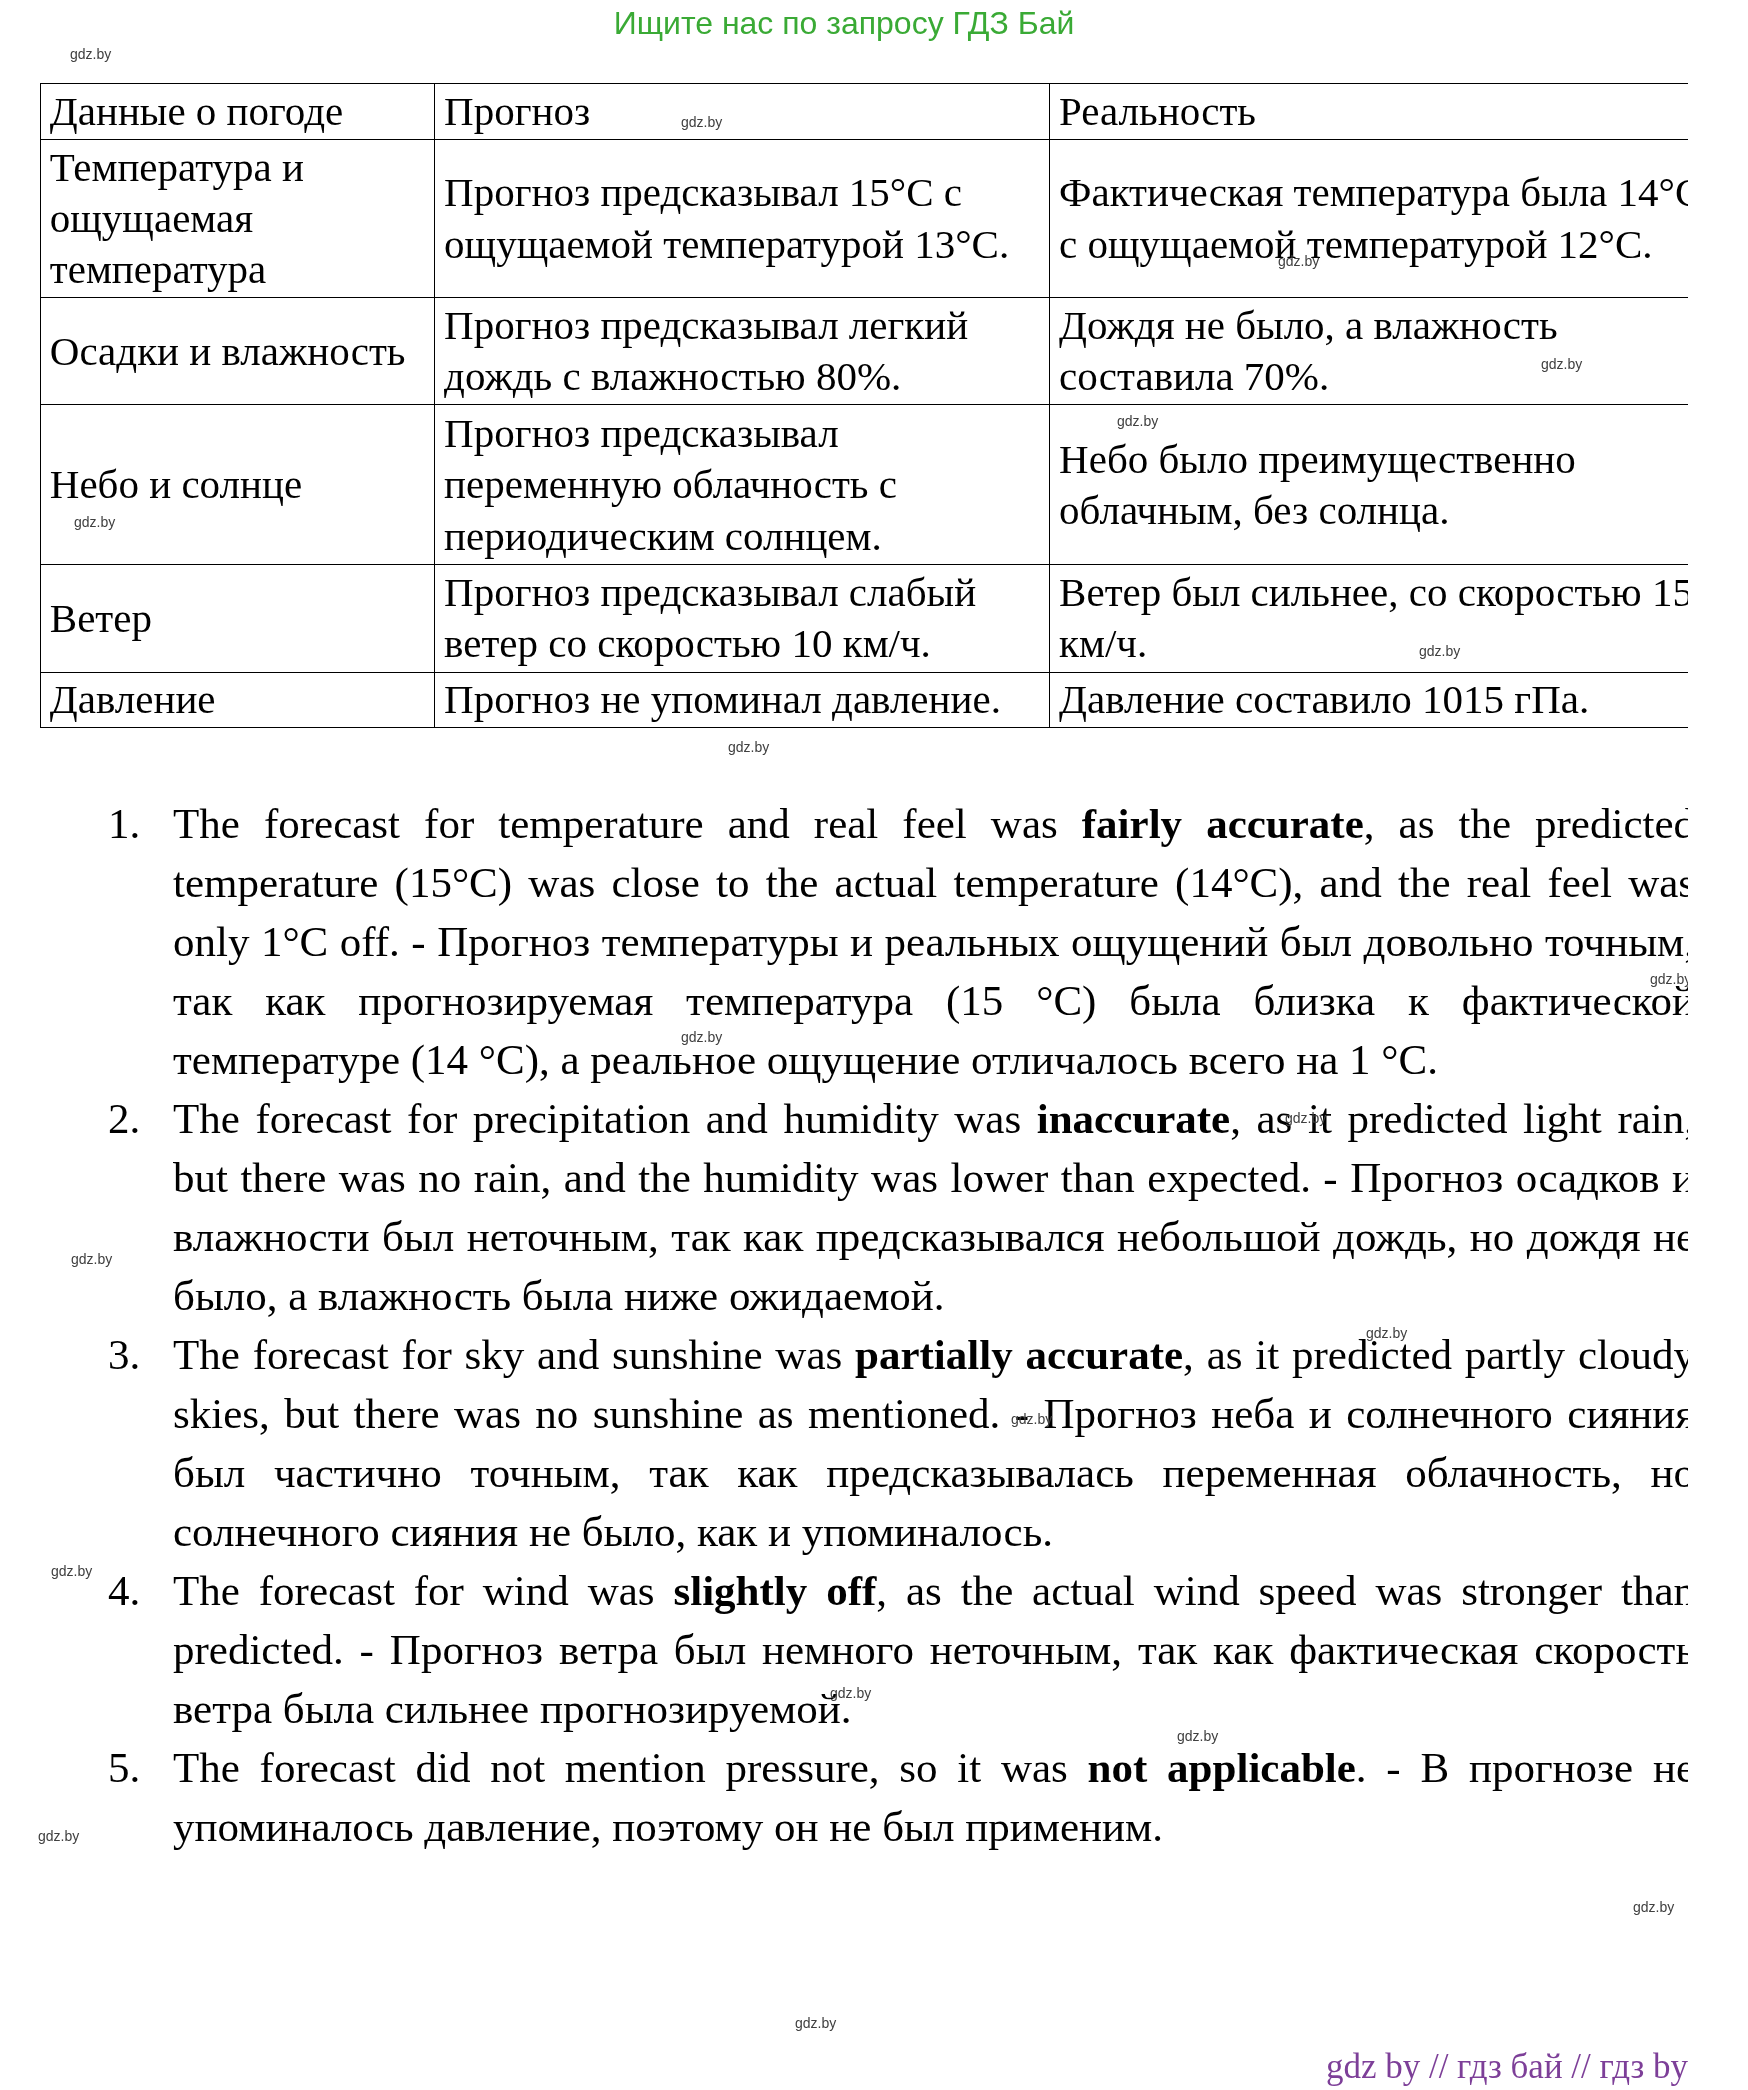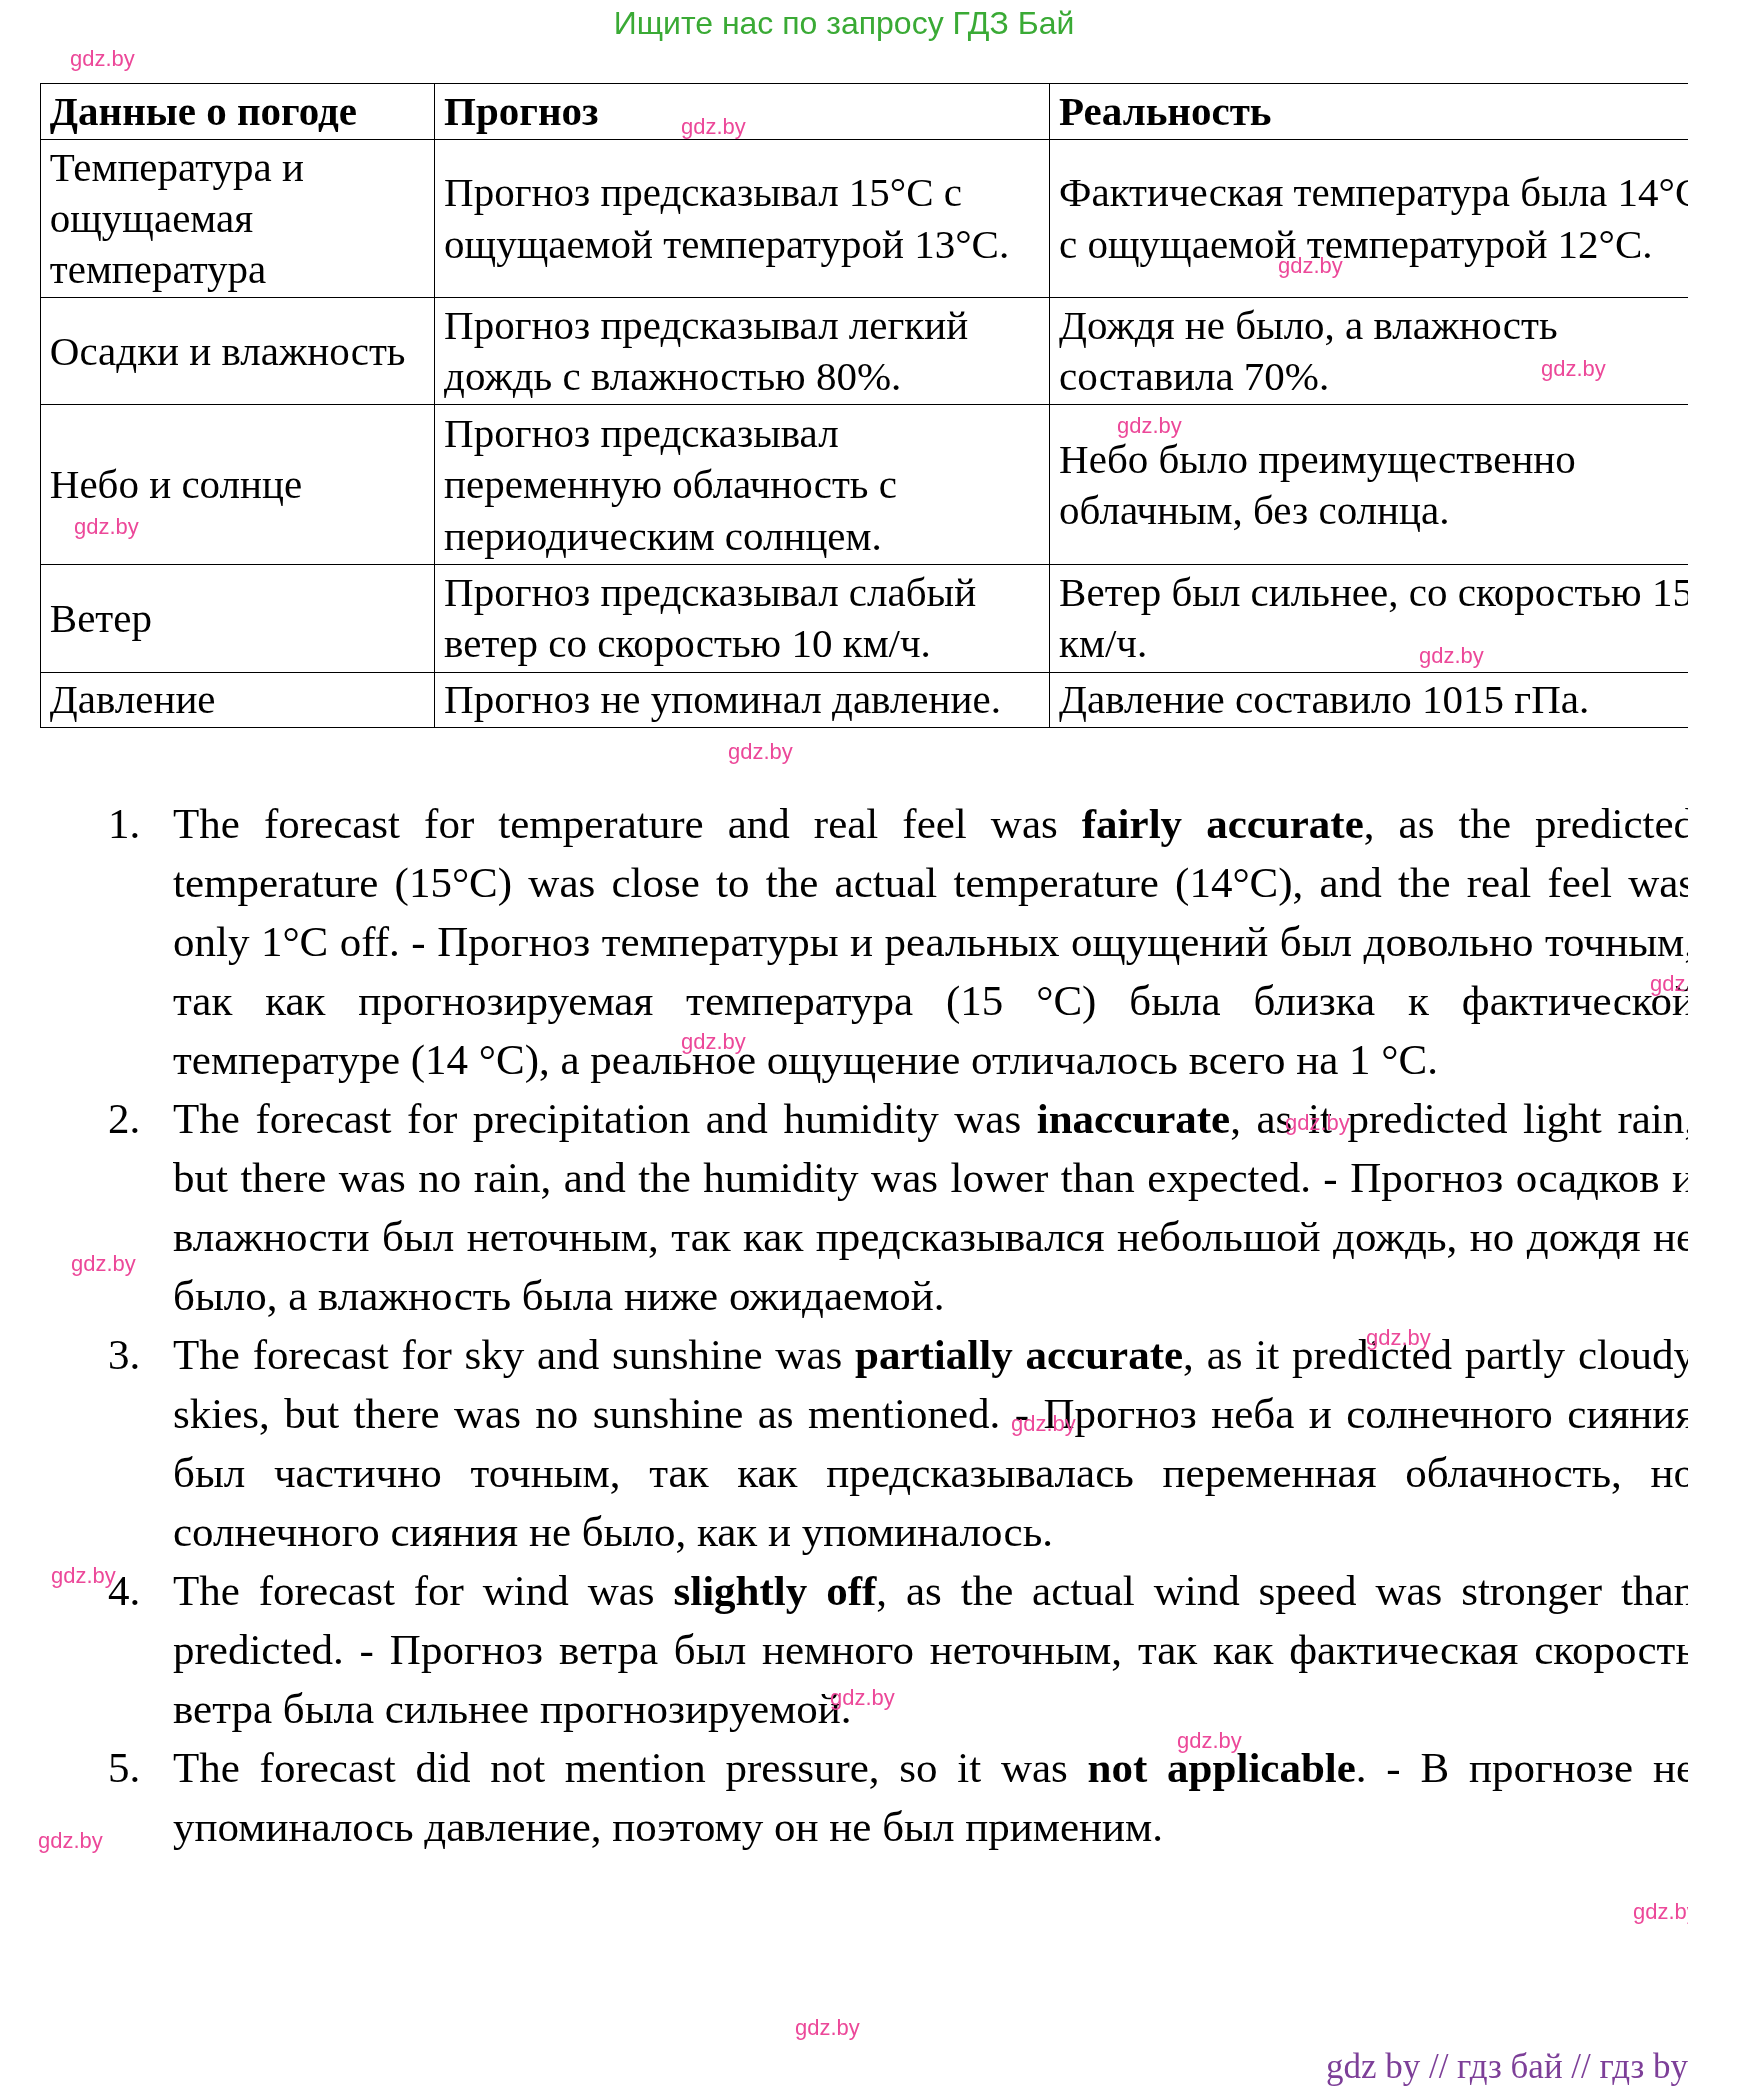--- a/index.html
+++ b/index.html
@@ -31,21 +31,21 @@
     font-size: 41px;
     line-height: 1.25;
     table-layout: fixed;
   }
   table.weather th, table.weather td {
     border: 1.8px solid #000000;
     padding: 1.8px 8.8px;
     vertical-align: middle;
     text-align: left;
   }
-  table.weather th { font-weight: bold; margin-top: 39px; }
+  table.weather th { font-weight: normal; margin-top: 39px; }
   col.c1 { width: 23.4%; }
   col.c2 { width: 36.5%; }
   col.c3 { width: 40.1%; }
   tr.hdr   { height: 56px;  }
   tr.row-0 { height: 158px; padding-left: 20px; }
   tr.row-1 { height: 107px; }
   tr.row-2 { height: 160px; }
   tr.row-3 { height: 107px; padding-left: 20px; }
   tr.row-4 { height: 54px;  }
   .answers {
@@ -72,22 +72,22 @@
     left: 0;
     top: 2047px;
     width: 100%;
     text-align: right;
     font-size: 35px;
     color: var(--footer-purple, #7d3f98);
   }
   .wm {
     position: absolute;
     font-family: "Liberation Sans", sans-serif;
-    font-size: 22px;
-    color: #ec4899;
+    font-size: 14px;
+    color: #404040;
     white-space: nowrap;
   }
 </style>
 </head>
 <body>
 
 <div class="page">
 
   <div class="banner">Ищите нас по запросу ГДЗ Бай</div>
 

